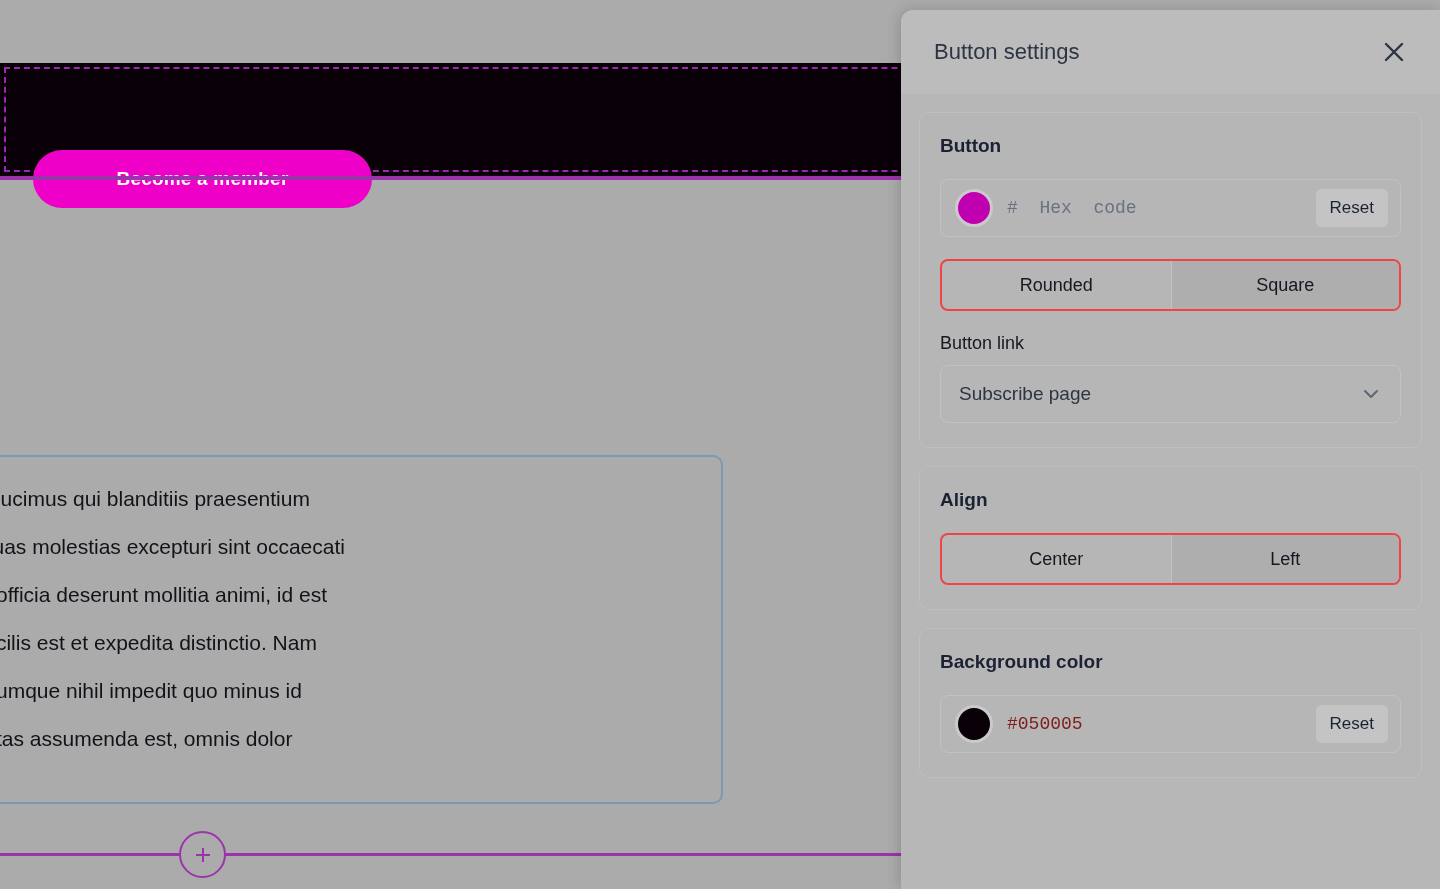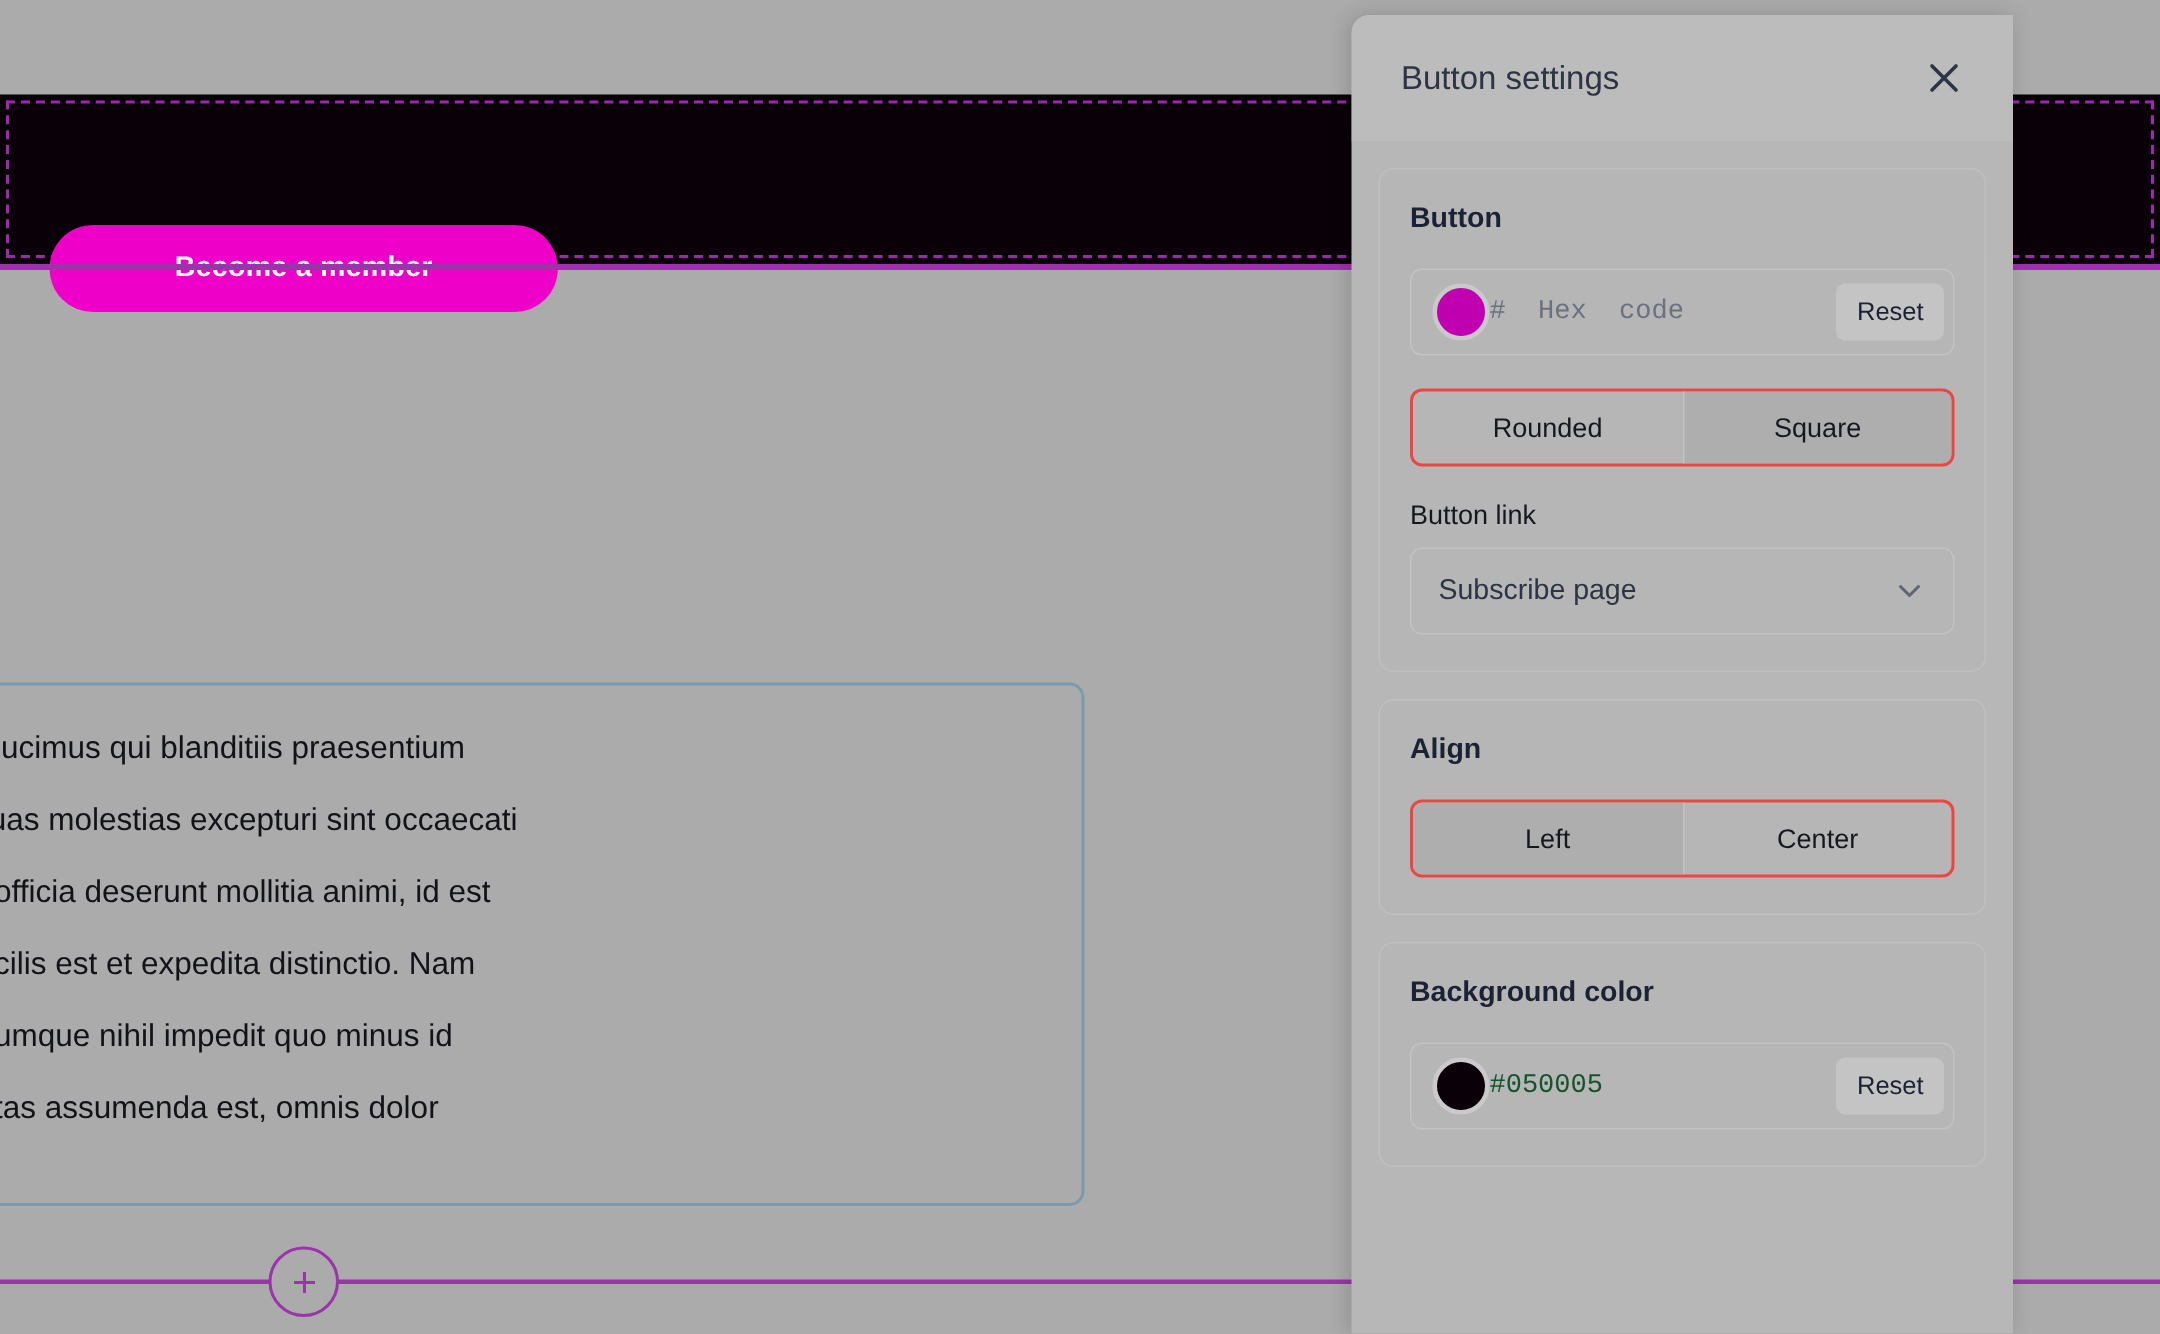--- a/index.html
+++ b/index.html
@@ -107,21 +107,21 @@
     align-items: center;
     justify-content: center;
     cursor: pointer;
   }
 
   
   #settings-panel {
     position: absolute;
     left: 901px;
     top: 10px;
-    width: 441px;
+    width: 539px;
     height: 879px;
     background: #b7b7b7;
     border-radius: 12px 0 0 0;
     box-shadow: -2px 0 14px rgba(0,0,0,0.16);
     display: flex;
     flex-direction: column;
     overflow: hidden;
   }
 
   #panel-header {
@@ -193,23 +193,24 @@
     height: 38px;
     border-radius: 50%;
     border: 3px solid #cacaca;
     flex: 0 0 38px;
   }
   .hex-input {
     flex: 1 1 auto;
     border: none;
     background: transparent;
     outline: none;
+    margin-left: 14px;
     font-family: "Liberation Mono", monospace;
     font-size: 18px;
-    color: #14532d;
+    color: #7f1d1d;
   }
   .hex-input::placeholder { color: #6a7180; }
   .reset-button {
     flex: 0 0 auto;
     height: 38px;
     padding: 0 14px;
     border-radius: 6px;
     border: none;
     background: #c4c4c4;
     color: #1b2233;
@@ -323,22 +324,22 @@
           <svg width="22" height="22" viewBox="0 0 22 22">
             <path d="M5 8 L11 14 L17 8" stroke="currentColor" stroke-width="2" fill="none" stroke-linecap="round" stroke-linejoin="round"></path>
           </svg>
         </span>
       </div>
     </section>
 
     <section class="section-card">
       <div class="section-title">Align</div>
       <div class="segmented">
+        <button class="segment">Center</button>
         <button class="segment selected">Left</button>
-        <button class="segment">Center</button>
       </div>
     </section>
 
     <section class="section-card">
       <div class="section-title">Background color</div>
       <div class="color-row">
         <span class="swatch" id="background-color-swatch" style="background: rgb(10, 0, 8);"></span>
         <input class="hex-input" type="text" id="background-hex-input" placeholder="#  Hex  code" value="#050005" style="">
         <button class="reset-button">Reset</button>
       </div>

